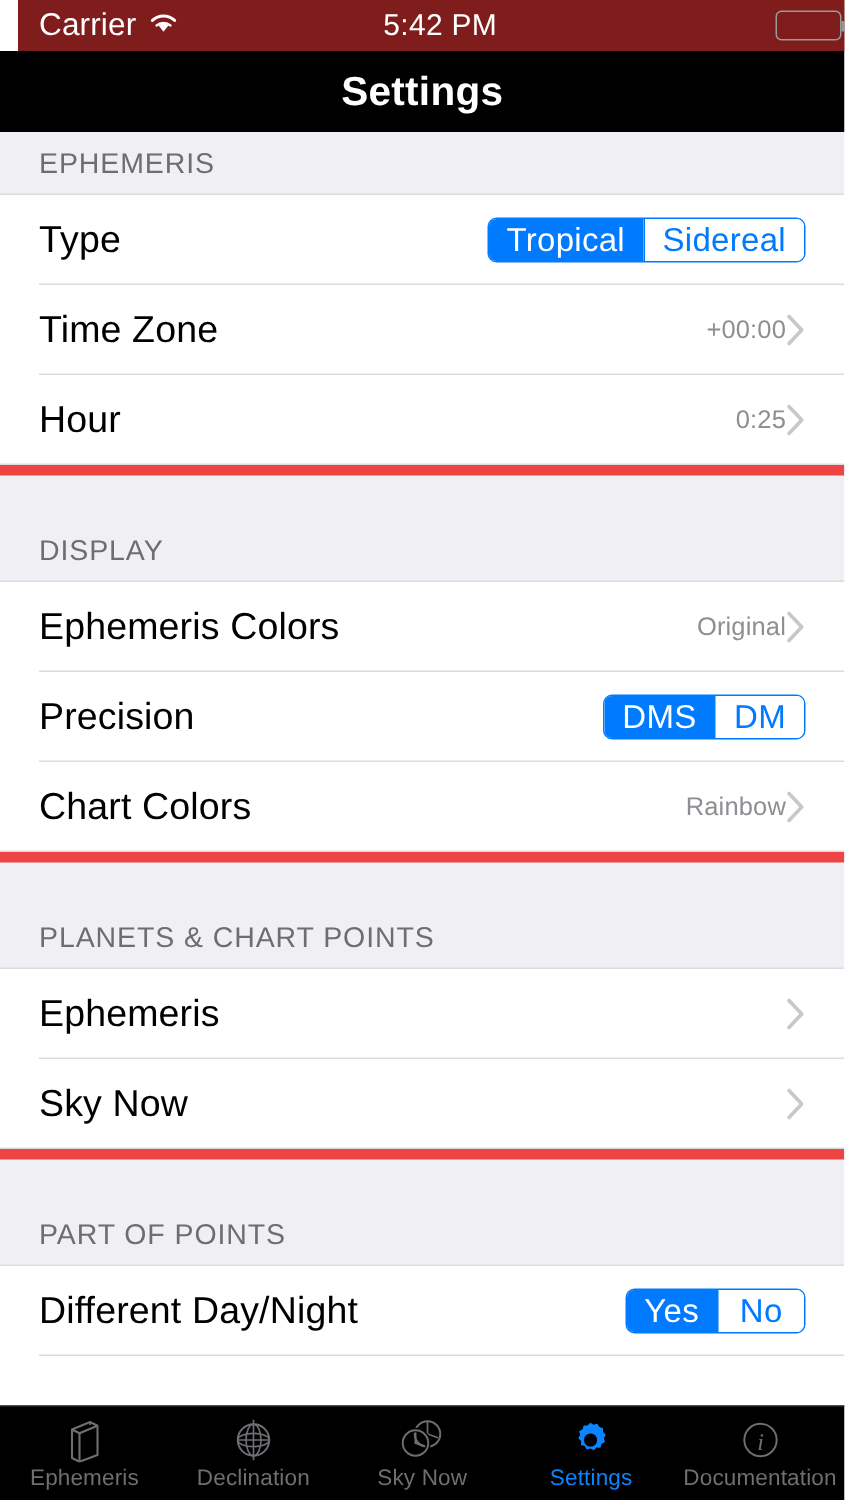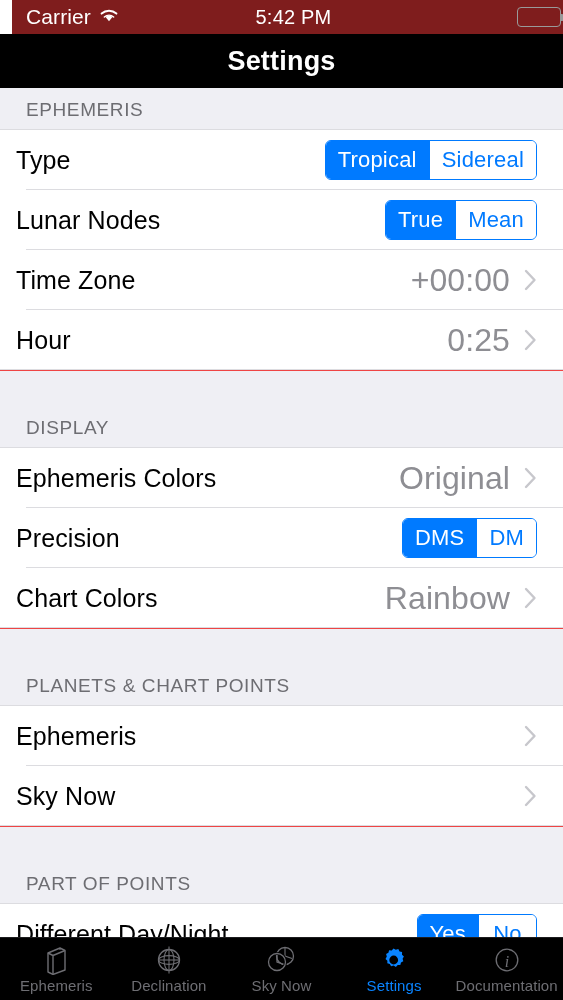--- a/index.html
+++ b/index.html
@@ -70,54 +70,53 @@
   .section-header {
     background: #efeff4;
     border-bottom: 1px solid #dcdce0;
     display: flex; align-items: flex-end;
     padding: 0 0 8px 26px;
     color: #6d6d72;
     font-size: 19px;
     letter-spacing: .6px;
   }
   .section-header.first { height: 42px; border-top: none; }
-  .section-header.gap { height: 78px; border-top: 1px solid #ef4444; }
+  .section-header.gap { height: 78px; border-top: 7px solid #ef4444; }
 
   .row {
     position: relative;
     height: 60px;
     background: #ffffff;
     display: flex; align-items: center;
-    padding: 0 26px 0 16px;
+    padding: 0 26px 0 26px;
   }
   .row::after {
     content: "";
     position: absolute; left: 26px; right: 0; bottom: 0;
     height: 1px; background: #dcdce0;
   }
   .row.last::after { left: 0; }
   .row-label {
     font-size: 25px; color: #000000; flex: 1;
     letter-spacing: .1px;
   }
   .row-value {
-    font-size: 32px; color: #8e8e93;
-    margin-right: 14px;
+    font-size: 17px; color: #8e8e93;
     letter-spacing: .1px;
   }
   .chevron { width: 13px; height: 22px; flex: none; }
   .chevron path { stroke: #c7c7cc; stroke-width: 2.4; fill: none; stroke-linecap: round; stroke-linejoin: round; }
 
   
   .segmented {
     display: inline-flex;
     border: 1.5px solid #007aff;
     border-radius: 6px;
     overflow: hidden;
-    height: 40px;
+    height: 30px;
     align-items: stretch;
   }
   .segment {
     display: flex; align-items: center; justify-content: center;
     padding: 0 12px;
     font-size: 22px;
     color: #007aff;
     background: #ffffff;
     min-width: 58px;
     letter-spacing: .2px;
@@ -178,27 +177,20 @@
     <div class="section-header first">EPHEMERIS</div>
 
     <div class="row">
       <span class="row-label">Type</span>
       <span class="segmented">
         <span class="segment selected">Tropical</span>
         <span class="segment">Sidereal</span>
       </span>
     </div>
 
-    <div class="row">
-      <span class="row-label">Lunar Nodes</span>
-      <span class="segmented">
-        <span class="segment selected">True</span>
-        <span class="segment">Mean</span>
-      </span>
-    </div>
 
     <div class="row">
       <span class="row-label">Time Zone</span>
       <span class="row-value">+00:00</span>
       <svg class="chevron" viewBox="0 0 13 22">
           <path d="M2 2 L10.5 11 L2 20"></path>
         </svg>
     </div>
 
     <div class="row last">

